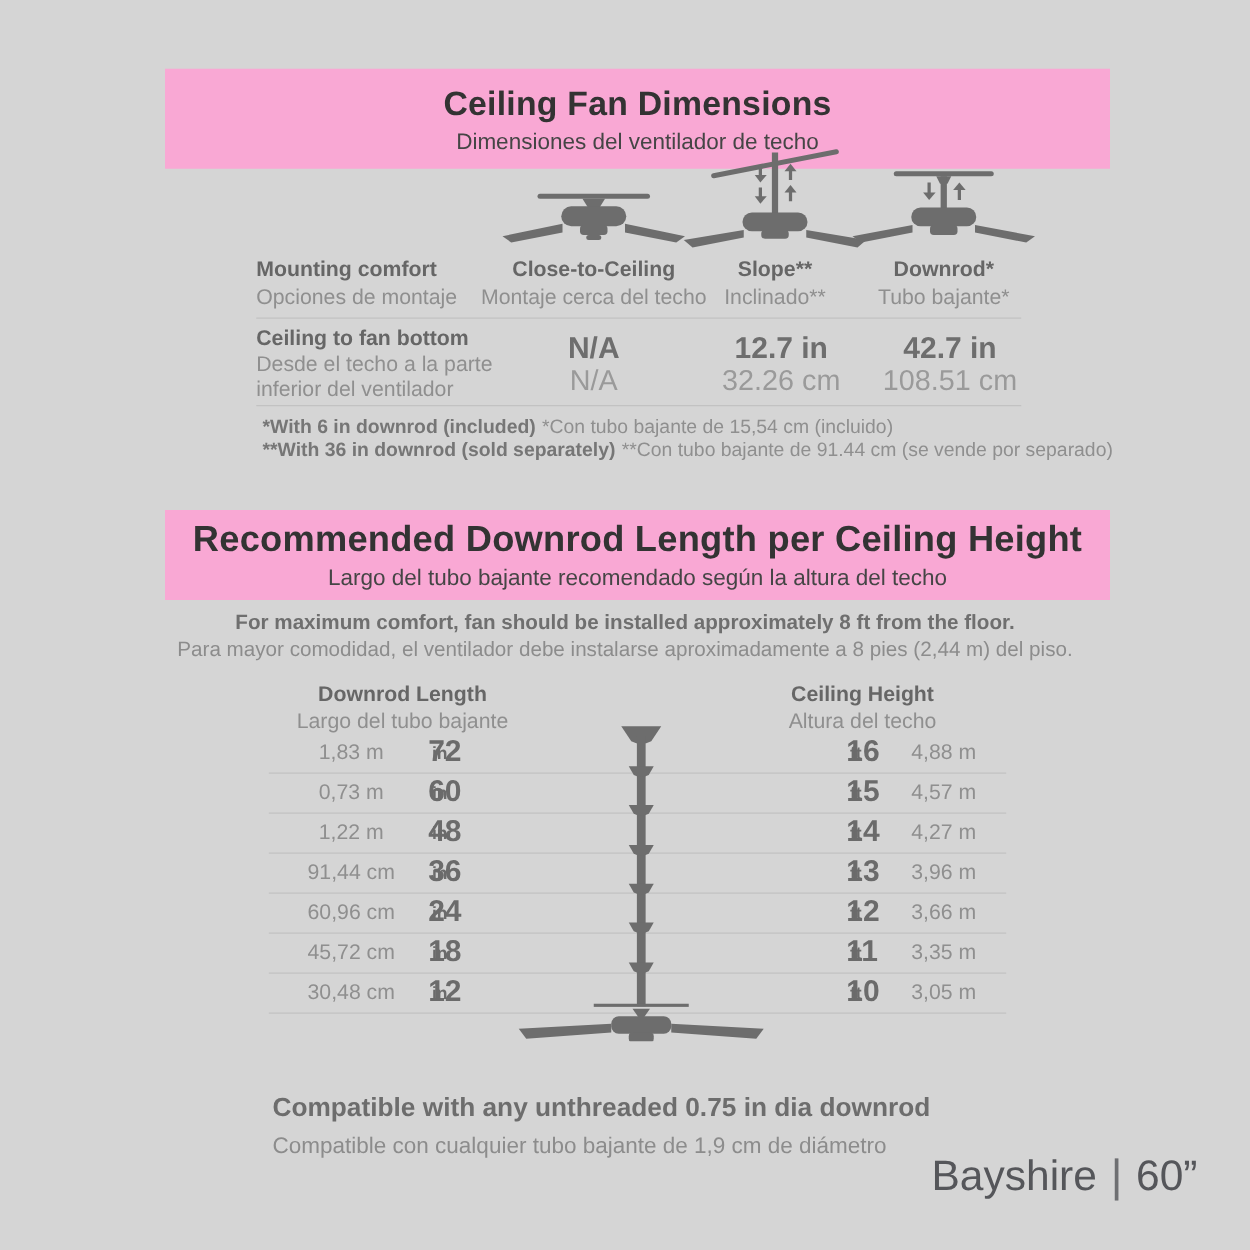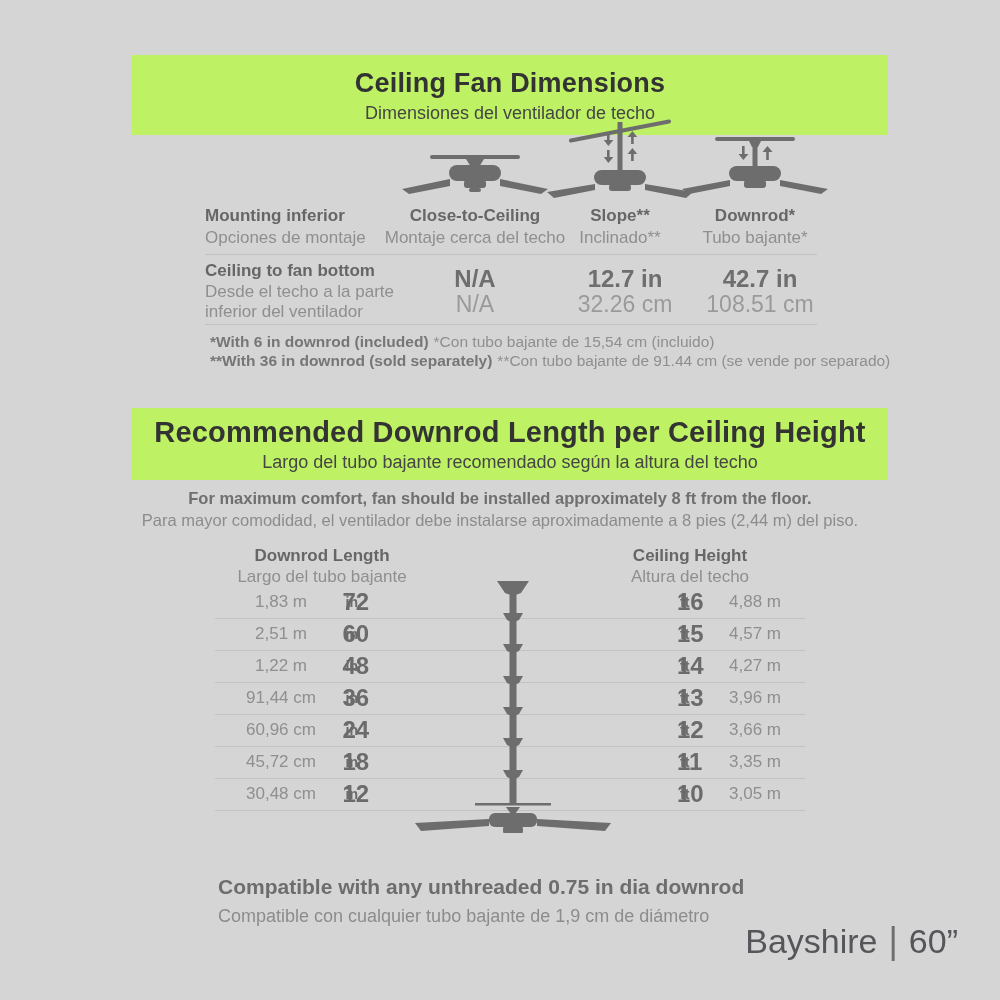--- a/index.html
+++ b/index.html
@@ -8,21 +8,21 @@
     background:#d5d5d5;
     font-family:"Liberation Sans","DejaVu Sans",sans-serif;
     color:#6b6b6b;
     overflow:hidden;
   }
   #page{position:relative;width:1000px;height:1000px;}
 
   
   .banner{
     position:absolute;left:132px;width:756px;
-    background:#bef264;text-align:center;
+    background:#f9a8d4;text-align:center;
   }
   #banner1{top:55px;height:80px;}
   #banner2{top:408px;height:72px;}
   .banner-title{
     font-weight:600;color:#333333;letter-spacing:.2px;
   }
   #banner1 .banner-title{font-size:27px;padding-top:13px;}
   #banner2 .banner-title{font-size:29px;padding-top:8px;}
   .banner-sub{color:#454545;font-size:18px;margin-top:4px;}
   #banner2 .banner-sub{font-size:18px;margin-top:3px;}
@@ -104,21 +104,21 @@
 
 <div id="page">
 
   <div class="banner" id="banner1">
     <div class="banner-title">Ceiling Fan Dimensions</div>
     <div class="banner-sub">Dimensiones del ventilador de techo</div>
   </div>
 
   <div id="t1-head">
     <div class="t1c t1c0">
-      <div class="t1-label">Mounting inferior</div>
+      <div class="t1-label">Mounting comfort</div>
       <div class="t1-sub">Opciones de montaje</div>
     </div>
     <div class="t1c t1c1">
       <svg width="150" height="46" viewBox="0 0 150 46">
         <g class="ico">
           <rect x="30" y="2" width="90" height="4" rx="2"></rect>
           <path d="M66,6 L84,6 L79,14 L71,14 Z"></path>
           <rect x="49" y="12" width="52" height="16" rx="8"></rect>
           <polygon points="2,36 50,26 50,33 9,41"></polygon>
           <polygon points="148,36 100,26 100,33 141,41"></polygon>
@@ -231,21 +231,21 @@
           <span class="big">72</span>
           <span class="unit">in</span>
         </span>
       <span class="rft">
           <span class="big">16</span>
           <span class="unit">ft</span>
         </span>
       <span class="rm2">4,88 m</span>
     </div>
     <div class="row">
-      <span class="rm1">2,51 m</span>
+      <span class="rm1">0,73 m</span>
       <span class="rin">
           <span class="big">60</span>
           <span class="unit">in</span>
         </span>
       <span class="rft">
           <span class="big">15</span>
           <span class="unit">ft</span>
         </span>
       <span class="rm2">4,57 m</span>
     </div>

